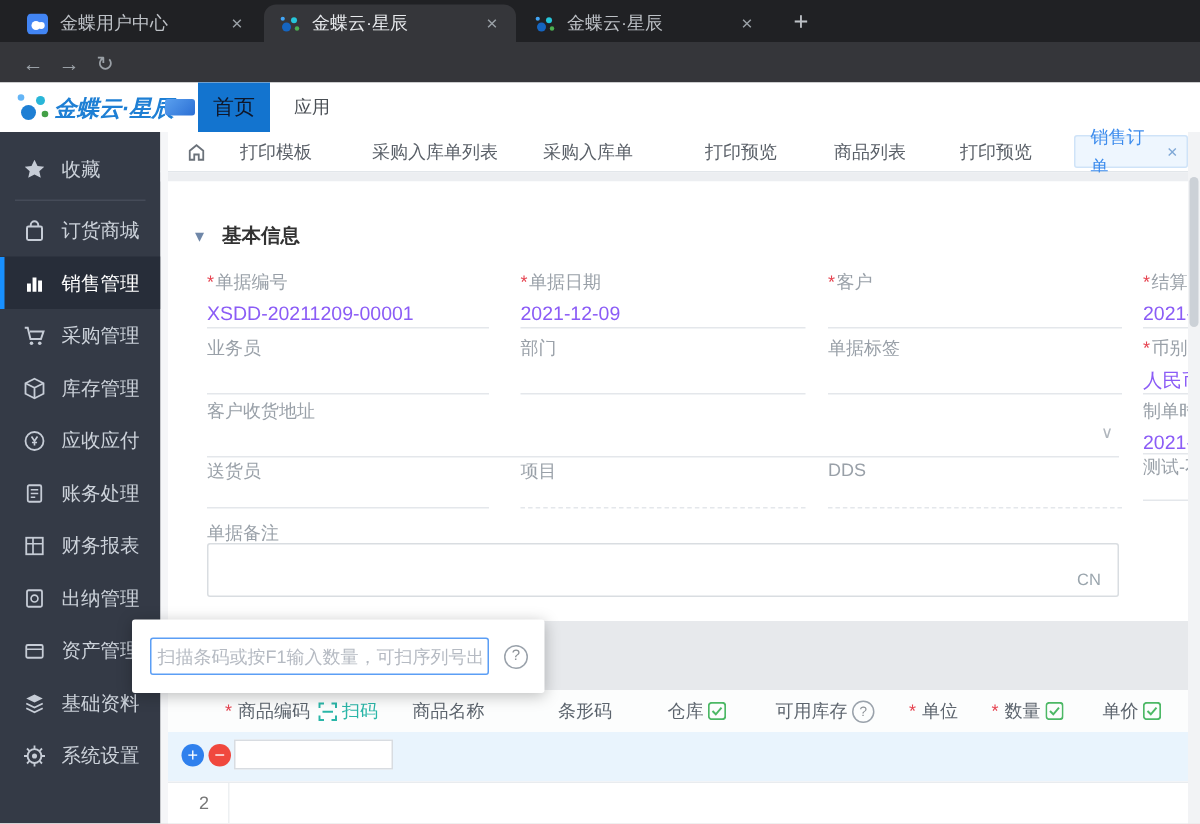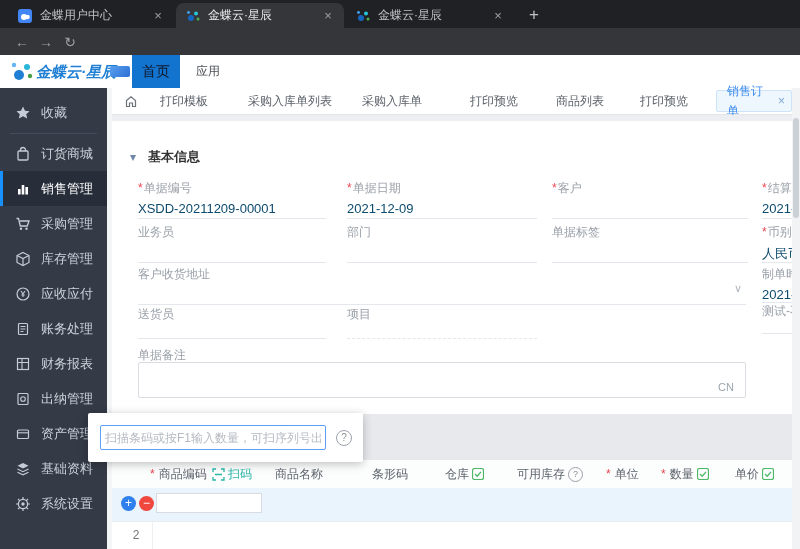--- a/index.html
+++ b/index.html
@@ -38,21 +38,21 @@
   .sdivider{position:absolute;left:10px;top:45px;width:87px;height:1px;background:#454b58;}
   
   .main{position:absolute;left:112px;top:121px;width:688px;height:428px;background:#fff;}
   .sechead{position:absolute;left:130px;top:148px;display:flex;align-items:center;}
   .sechead .car{color:#6f87a8;font-size:12px;margin-right:12px;}
   .sechead .ttl{font-size:13px;font-weight:bold;color:#333;}
   .fld{position:absolute;height:38px;border-bottom:1px solid #e4e7eb;}
   .fld.dashed{border-bottom-style:dashed;}
   .flabel{font-size:12px;color:#99a0a8;white-space:nowrap;}
   .star{color:#e64552;margin-right:1px;}
-  .fvalue{font-size:13px;color:#0c4a6e;margin-top:4px;white-space:nowrap;}
+  .fvalue{font-size:13px;color:#8b5cf6;margin-top:4px;white-space:nowrap;}
   .chev{position:absolute;right:4px;top:16px;color:#b0b6bd;font-size:11px;}
   .rlabel{position:absolute;left:138px;top:347px;font-size:12px;color:#99a0a8;}
   .remark{position:absolute;left:138px;top:362px;width:608px;height:36px;border:1px solid #d9dde1;border-radius:2px;resize:none;background:#fff;box-sizing:border-box;}
   .counter{position:absolute;left:718px;top:381px;font-size:11px;color:#9aa5ad;}
   
   .band{position:absolute;left:112px;top:414px;width:680px;height:46px;background:#e7e9ec;}
   .thead{position:absolute;left:112px;top:460px;width:680px;height:28px;background:#fcfdfd;border-bottom:1px solid #e8ebee;}
   .hc{position:absolute;top:0;height:28px;display:flex;align-items:center;gap:3px;font-size:12px;color:#5c646d;white-space:nowrap;}
   .scanbtn{color:#2ab6a8;display:flex;align-items:center;gap:3px;}
   .helpcirc{width:13px;height:13px;border:1px solid #9aa2ab;border-radius:50%;color:#8c9196;font-size:9px;line-height:13px;text-align:center;}
@@ -298,20 +298,24 @@
   </div>
 
   <div class="fld" style="left:138px;top:306px;width:188px;height:32px;">
     <div class="flabel">送货员</div>
     <div class="fvalue"></div>
   </div>
   <div class="fld dashed" style="left:347px;top:306px;width:190px;height:32px;">
     <div class="flabel">项目</div>
     <div class="fvalue"></div>
   </div>
+  <div class="fld dashed" style="left:552px;top:306px;width:196px;height:32px;">
+    <div class="flabel">DDS</div>
+    <div class="fvalue"></div>
+  </div>
   <div class="fld" style="left:762px;top:303px;width:150px;height:30px;">
     <div class="flabel">测试-不</div>
     <div class="fvalue"></div>
   </div>
 
   <div class="rlabel">单据备注</div>
   <textarea class="remark" style=""></textarea>
   <span class="counter">CN</span>
 
   <div class="band"></div>

